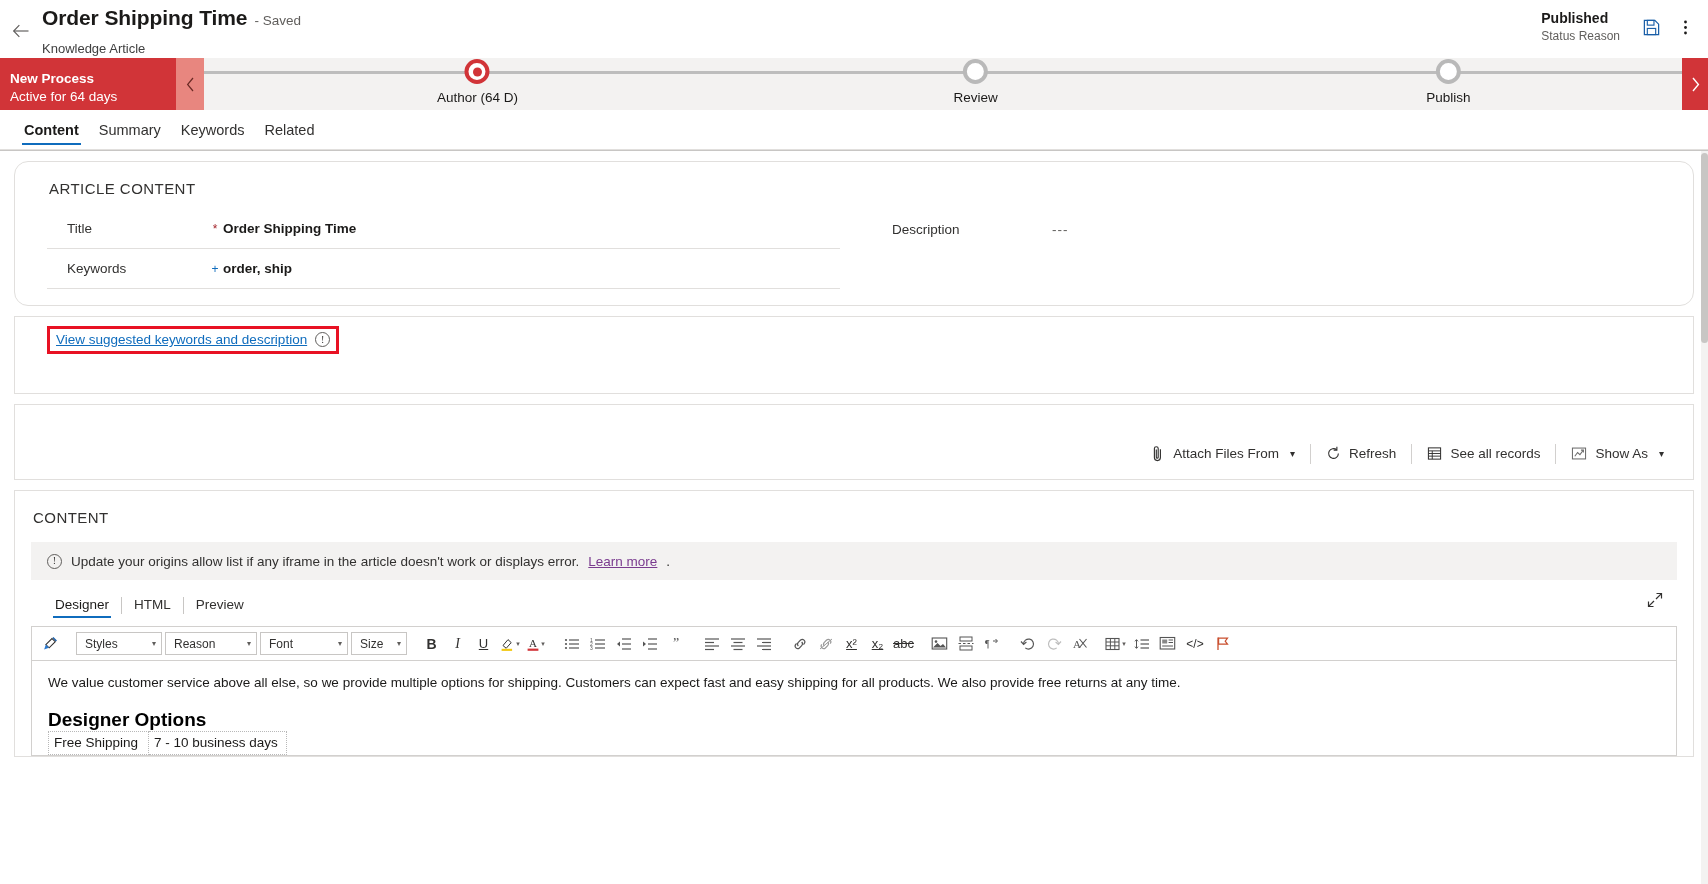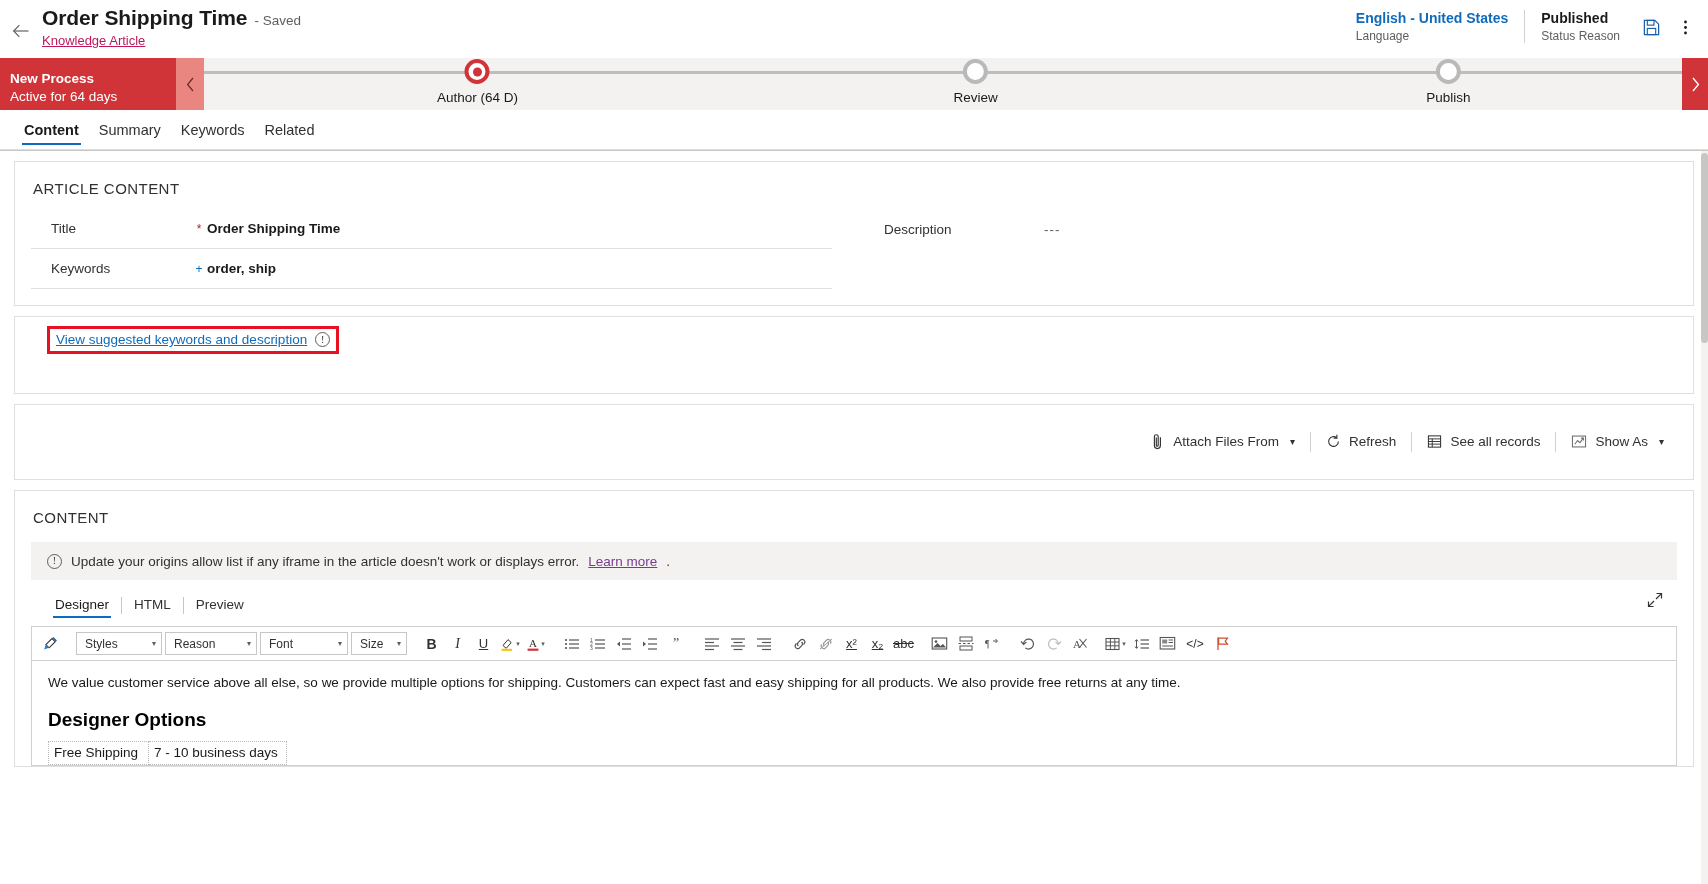--- a/index.html
+++ b/index.html
@@ -19,21 +19,21 @@
   }
   .back-btn {
     width: 42px; height: 58px; display: flex; align-items: center; justify-content: center;
     cursor: pointer; padding-top: 4px;
   }
   .back-arrow { width: 20px; height: 20px; color: #605e5c; }
   .title-wrap { padding-top: 6px; display: flex; flex-direction: column; }
   .title-line { display: flex; align-items: baseline; gap: 7px; }
   .rec-title { font-size: 21px; font-weight: bold; color: #1b1a19; letter-spacing: -0.1px; }
   .saved-state { font-size: 13.5px; color: #605e5c; }
-  .rec-subtitle { font-size: 13px; color: #be185d; margin-top: 3px; text-decoration: underline; }
+  .rec-subtitle { font-size: 13px; color: #404040; margin-top: 11px; }
 
   .header-right {
     position: absolute; right: 0; top: 0; height: 58px;
     display: flex; align-items: flex-start; padding-top: 10px;
   }
   .hdr-field { padding: 0 16px; display: flex; flex-direction: column; align-items: flex-start; }
   .hdr-field.bordered { border-right: 1px solid #d2d0ce; }
   .hdr-val-link { font-size: 14px; color: #0f6cbd; font-weight: 600; white-space: nowrap; cursor: pointer; }
   .hdr-val { font-size: 14px; color: #1b1a19; font-weight: 600; white-space: nowrap; }
   .hdr-lbl { font-size: 12px; color: #605e5c; margin-top: 3px; }
@@ -94,21 +94,21 @@
   
   .body-scroll {
     flex: 1 1 auto; overflow: hidden; position: relative; background: #ffffff;
     border-top: 1px solid #c8c6c4;
   }
   .body-inner { padding: 0 14px 0 14px; }
 
   .card {
     border: 1px solid #e1dfdd; background: #ffffff; margin-top: 10px;
   }
-  .card.pad { padding: 14px 16px 16px 16px; }
+  .card.pad { padding: 14px 16px 16px 32px; border-radius: 14px; }
 
   .section-title {
     font-size: 15px; color: #323130; letter-spacing: 0.45px; padding: 4px 0 12px 2px;
   }
 
   .fields-grid { display: flex; }
   .fields-col { flex: 1 1 50%; padding-right: 22px; }
   .fields-col.right { padding-left: 30px; }
 
   .field-row {
@@ -135,21 +135,21 @@
   }
   .info-circle {
     width: 15px; height: 15px; border-radius: 50%; border: 1.4px solid #605e5c;
     display: inline-flex; align-items: center; justify-content: center;
     font-size: 10px; color: #323130; font-family: "Liberation Serif", serif; line-height: 1;
   }
 
   
   .attach-card { margin-top: 10px; border: 1px solid #e1dfdd; height: 76px; position: relative; }
   .attach-bar {
-    position: absolute; right: 18px; bottom: 24px; display: flex; align-items: center; gap: 0;
+    position: absolute; right: 18px; bottom: 12px; display: flex; align-items: center; gap: 0;
   }
   .abtn {
     display: flex; align-items: center; gap: 8px; padding: 5px 11px; cursor: pointer;
     font-size: 13.5px; color: #323130; white-space: nowrap;
   }
   .abtn .gl { color: #4a4a4a; display: inline-flex; align-items: center; }
   .caret-dn { font-size: 10px; color: #323130; margin-left: 3px; }
   .abar-sep { width: 1px; height: 20px; background: #d2d0ce; margin: 0 4px; }
 
   
@@ -191,21 +191,21 @@
   .tb-btn.ital { font-style: italic; font-family: "Liberation Serif", serif; font-size: 14px; }
   .tb-btn.und { text-decoration: underline; font-size: 13px; }
   .tb-btn.sup, .tb-btn.sub { font-size: 13px; text-decoration: underline; }
   .tb-btn.strike { text-decoration: line-through; font-size: 13px; }
   .tb-mini-caret { font-size: 7px; color: #605e5c; margin-left: 1px; }
   .tb-gap { width: 7px; flex: 0 0 7px; }
 
   .rte-body { padding: 12px 16px 0 16px; background: #fff; }
   .rte-p { font-size: 13.5px; color: #1b1a19; line-height: 1.5; }
   .rte-h2 { font-size: 19px; font-weight: bold; color: #000; margin-top: 16px; }
-  .rte-table { margin-top: 10px; border-collapse: collapse; }
+  .rte-table { border-collapse: collapse; }
   .rte-table td {
     border: 1px dotted #b8b8b8; padding: 3px 8px 4px 5px; font-size: 13.5px; color: #1b1a19;
     min-width: 100px;
   }
 
   
   .vscroll {
     position: absolute; right: 0; top: 0; width: 7px; bottom: 0; background: #f3f2f1;
   }
   .vscroll-thumb {
@@ -227,24 +227,20 @@
     </div>
     <div class="title-wrap">
       <div class="title-line">
         <span class="rec-title">Order Shipping Time</span>
         <span class="saved-state">- Saved</span>
       </div>
       <div class="rec-subtitle">Knowledge Article</div>
     </div>
 
     <div class="header-right">
-      <div class="hdr-field bordered">
-        <span class="hdr-val-link">English - United States</span>
-        <span class="hdr-lbl">Language</span>
-      </div>
       <div class="hdr-field">
         <span class="hdr-val">Published</span>
         <span class="hdr-lbl">Status Reason</span>
       </div>
       <div class="hdr-icons">
         <div class="icon-btn">
           <svg width="19" height="19" viewBox="0 0 20 20">
             <path d="M2.5 2.5 H13.5 L17.5 6.5 V17.5 H2.5 Z" fill="none" stroke="#1b5fa8" stroke-width="1.3"></path>
             <rect x="5.6" y="2.5" width="7" height="5" fill="none" stroke="#1b5fa8" stroke-width="1.2"></rect>
             <rect x="5.6" y="11" width="8.8" height="6.5" fill="none" stroke="#1b5fa8" stroke-width="1.2"></rect>

